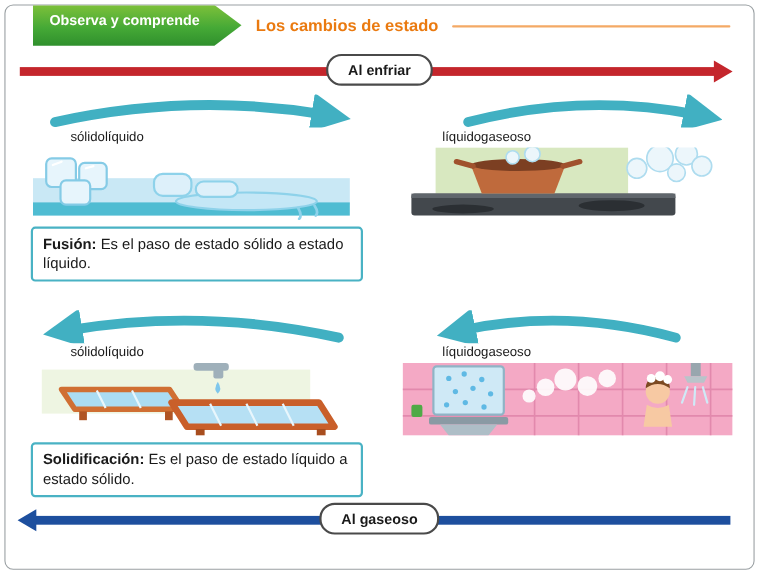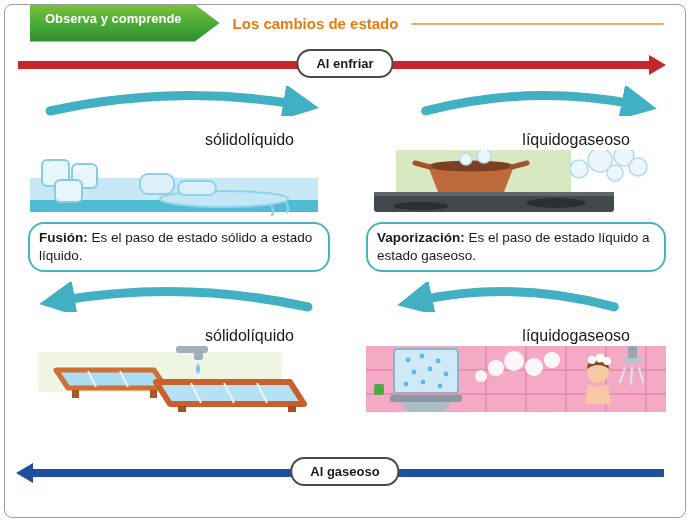--- a/index.html
+++ b/index.html
@@ -38,24 +38,24 @@
   .pill-cool { top:457px; }
 
   
   .panel { position:absolute; width:302px; }
   #p-fusion { left:28px;  top:86px; }
   #p-vapor  { left:366px; top:86px; width:300px; }
   #p-solid  { left:28px;  top:282px; }
   #p-cond   { left:366px; top:282px; width:300px; }
 
   .curve { display:block; width:100%; height:30px; }
-  .states { display:flex; justify-content:flex-end; align-items:center;
-            font-size:16px; padding:0 36px; height:16px;margin-top:16px; }
+  .states { display:flex; justify-content:flex-start; align-items:center;
+            font-size:12px; padding:0 36px; height:16px; }
   .illus { display:block; width:100%; height:66px; margin-top:2px; }
-  .caption { margin-top:6px; border:2px solid #49b2c4; border-radius:16px;
+  .caption { margin-top:6px; border:2px solid #49b2c4; border-radius:4px;
              background:#fff; padding:5px 9px; font-size:13.5px; line-height:1.35;
              min-height:50px; }
   .caption b { font-weight:bold; }
 </style>
 </head>
 <body>
 
 <div class="frame"></div>
 
 <div class="header">
@@ -134,24 +134,20 @@
     <g fill="#ecf6fb" stroke="#aedcef" stroke-width="1.5">
       <circle cx="100" cy="9" r="6"></circle>
       <circle cx="118" cy="6" r="7"></circle>
       <circle cx="213" cy="19" r="9"></circle>
       <circle cx="234" cy="10" r="12"></circle>
       <circle cx="258" cy="6" r="10"></circle>
       <circle cx="272" cy="17" r="9"></circle>
       <circle cx="249" cy="23" r="8"></circle>
     </g>
   </svg>
-  <div class="caption">
-    <b>Vaporización:</b>
-    <span>Es el paso de estado líquido a estado gaseoso.</span>
-  </div>
 </section>
 
 <section class="panel" id="p-solid">
   <svg class="curve" viewBox="0 0 302 30">
     <defs>
         <marker id="m3" markerWidth="4" markerHeight="4" refX="1.2" refY="2" orient="auto">
       <path d="M0,0 L4,2 L0,4 Z" fill="#41b0c2"></path>
         </marker>
       </defs>
     <path d="M280 25 Q157 -2 36 18" fill="none" stroke="#41b0c2" stroke-width="9" stroke-linecap="round" marker-end="url(#m3)"></path>
@@ -173,20 +169,24 @@
     </g>
     <rect x="44" y="44" width="7" height="8" fill="#b05524"></rect>
     <rect x="122" y="44" width="7" height="8" fill="#b05524"></rect>
     <path d="M128 36 L262 36 L276 58 L142 58 Z" fill="#b6e0f4" stroke="#c95f2a" stroke-width="6" stroke-linejoin="round"></path>
     <g stroke="#e8f6fc" stroke-width="2">
       <path d="M163 37 L173 57 M196 37 L206 57 M229 37 L239 57"></path>
     </g>
     <rect x="150" y="60" width="8" height="6" fill="#a84e1f"></rect>
     <rect x="260" y="60" width="8" height="6" fill="#a84e1f"></rect>
   </svg>
+  <div class="caption">
+    <b>Solidificación:</b>
+    <span>Es el paso de estado líquido a estado sólido.</span>
+  </div>
 </section>
 
 <section class="panel" id="p-cond">
   <svg class="curve" viewBox="0 0 302 30">
     <defs>
         <marker id="m4" markerWidth="4" markerHeight="4" refX="1.2" refY="2" orient="auto">
       <path d="M0,0 L4,2 L0,4 Z" fill="#41b0c2"></path>
         </marker>
       </defs>
     <path d="M250 25 Q150 -2 56 18" fill="none" stroke="#41b0c2" stroke-width="9" stroke-linecap="round" marker-end="url(#m4)"></path>

